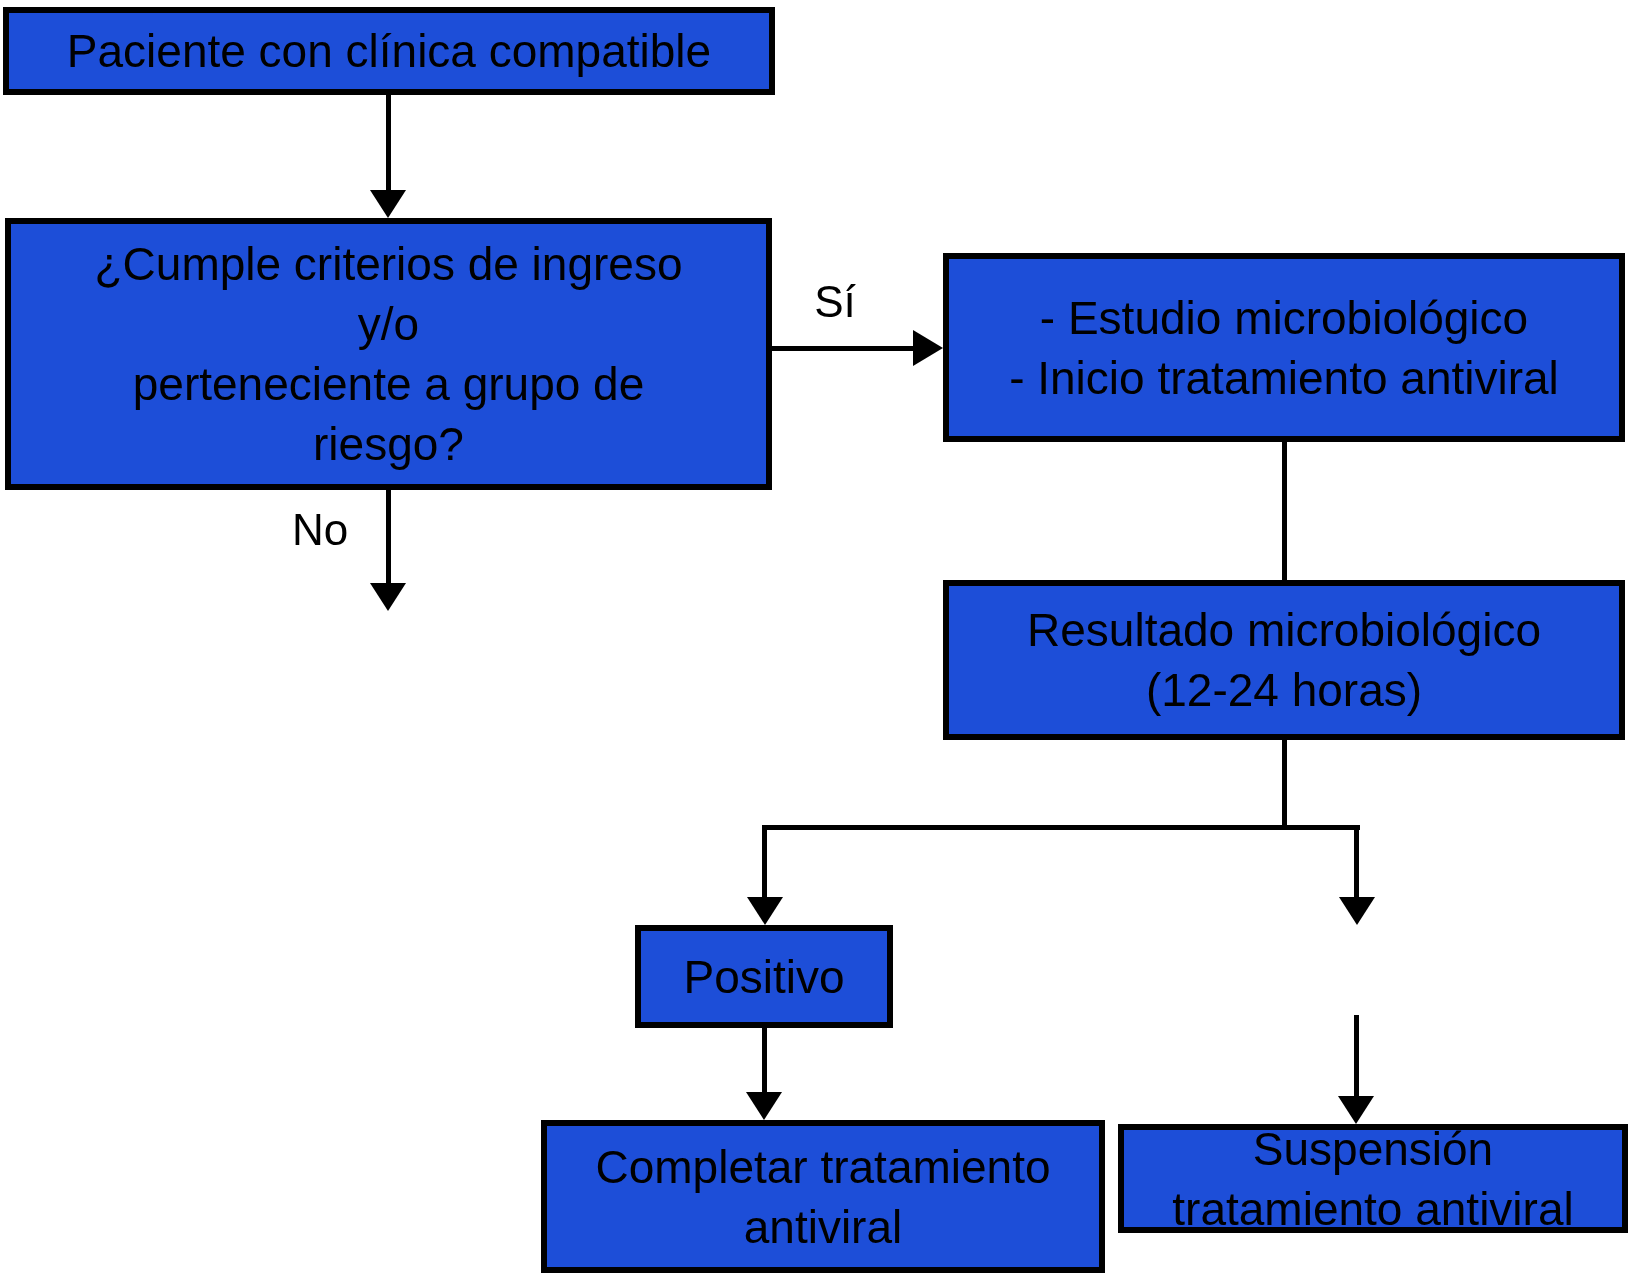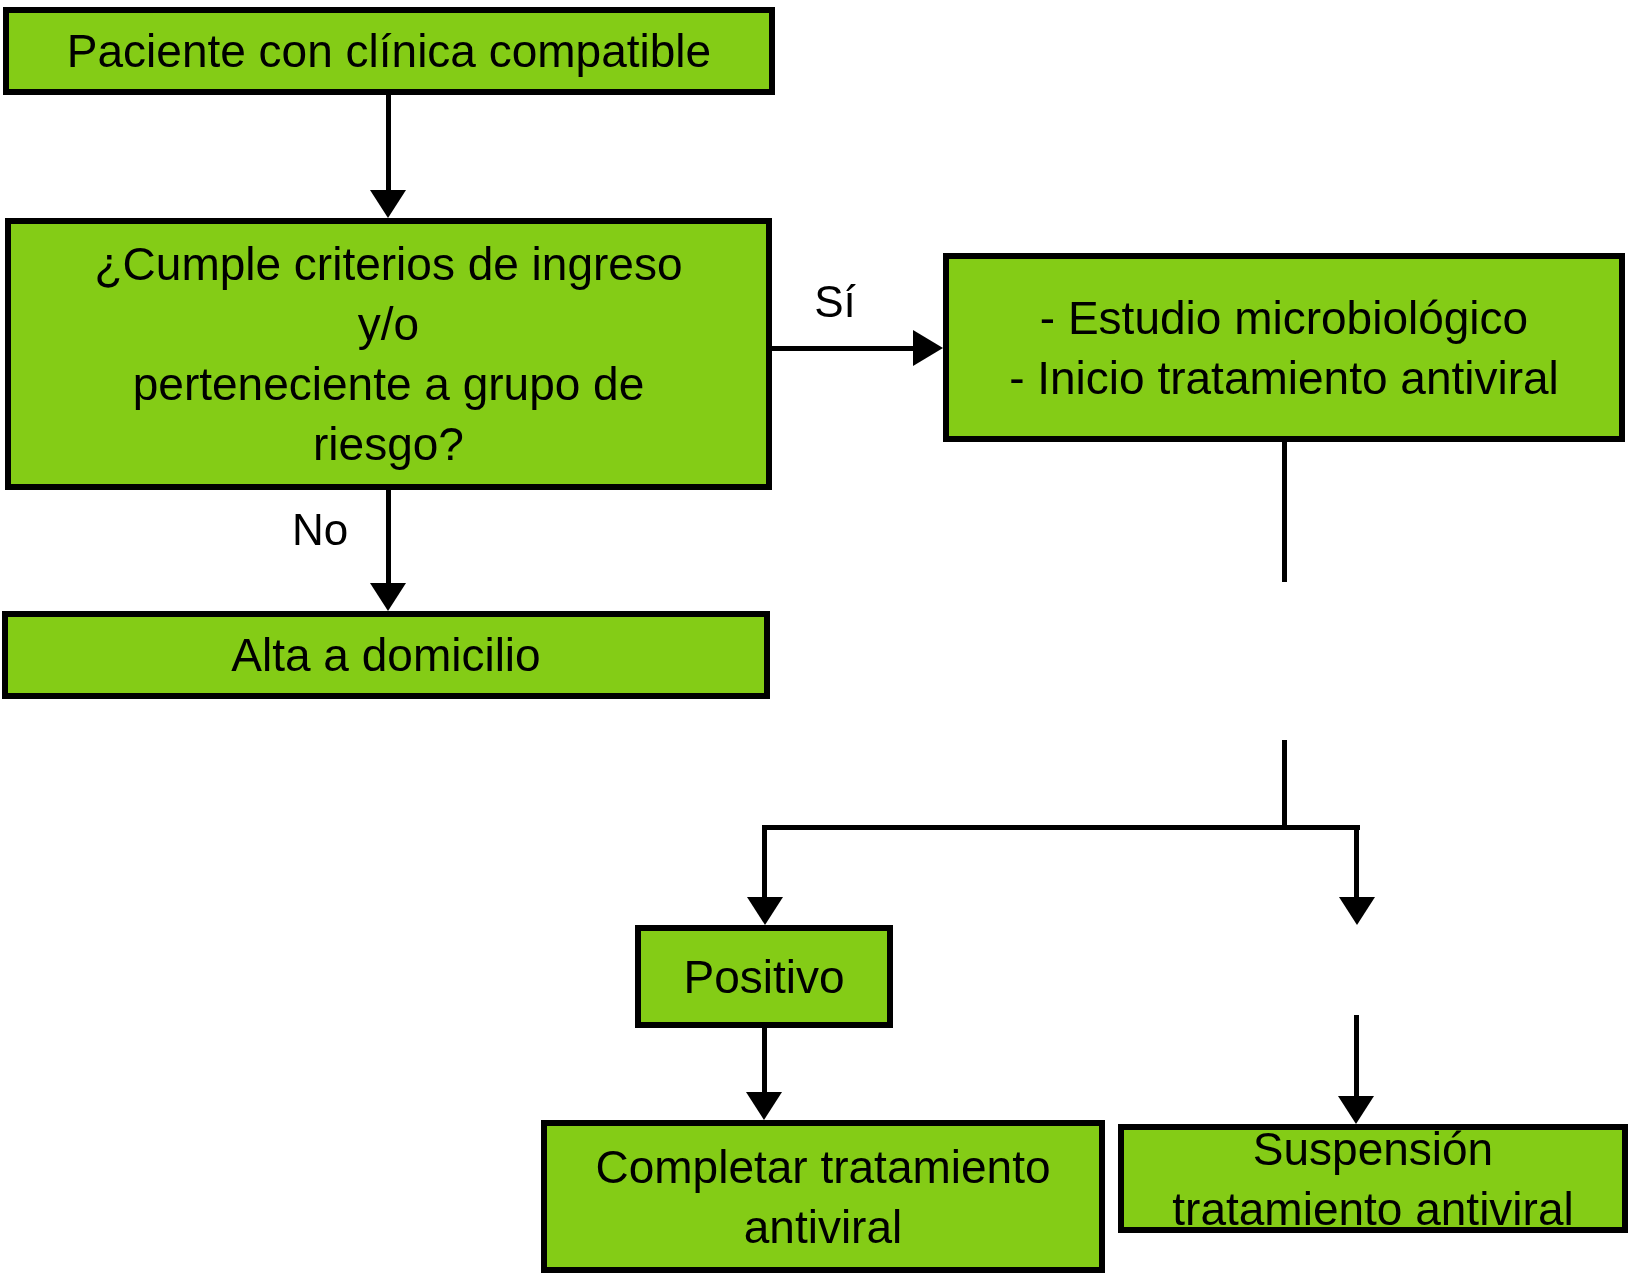--- a/index.html
+++ b/index.html
@@ -13,21 +13,21 @@
     height: 1278px;
     background: #ffffff;
     font-family: "Liberation Sans", "DejaVu Sans", sans-serif;
     color: #000000;
     overflow: hidden;
   }
   .node {
     position: absolute;
     box-sizing: border-box;
     border: 6px solid #000000;
-    background: #84cc16;
+    background: #1d4ed8;
     display: flex;
     align-items: center;
     justify-content: center;
     text-align: center;
     white-space: pre-line;
     font-size: 46px;
     line-height: 60px;
     color: #000000;
   }
   .edge-label {
@@ -94,22 +94,23 @@
   <div class="node" style="left:3px; top:7px; width:772px; height:88px">Paciente con clínica compatible</div>
 
   <div class="node" style="left:5px; top:218px; width:767px; height:272px">¿Cumple criterios de ingreso
 y/o
 perteneciente a grupo de
 riesgo?</div>
 
   <div class="node" style="left:943px; top:253px; width:682px; height:189px">- Estudio microbiológico
 - Inicio tratamiento antiviral</div>
 
-  <div class="node" style="left:2px; top:611px; width:768px; height:88px">Alta a domicilio</div>
 
+  <div class="node" style="left:943px; top:580px; width:682px; height:160px">Resultado microbiológico
+(12-24 horas)</div>
 
   <div class="node" style="left:635px; top:925px; width:258px; height:103px">Positivo</div>
 
 
   <div class="node" style="left:541px; top:1120px; width:564px; height:153px">Completar tratamiento
 antiviral</div>
 
   <div class="node" style="left:1118px; top:1124px; width:510px; height:109px">Suspensión
 tratamiento antiviral</div>
 

